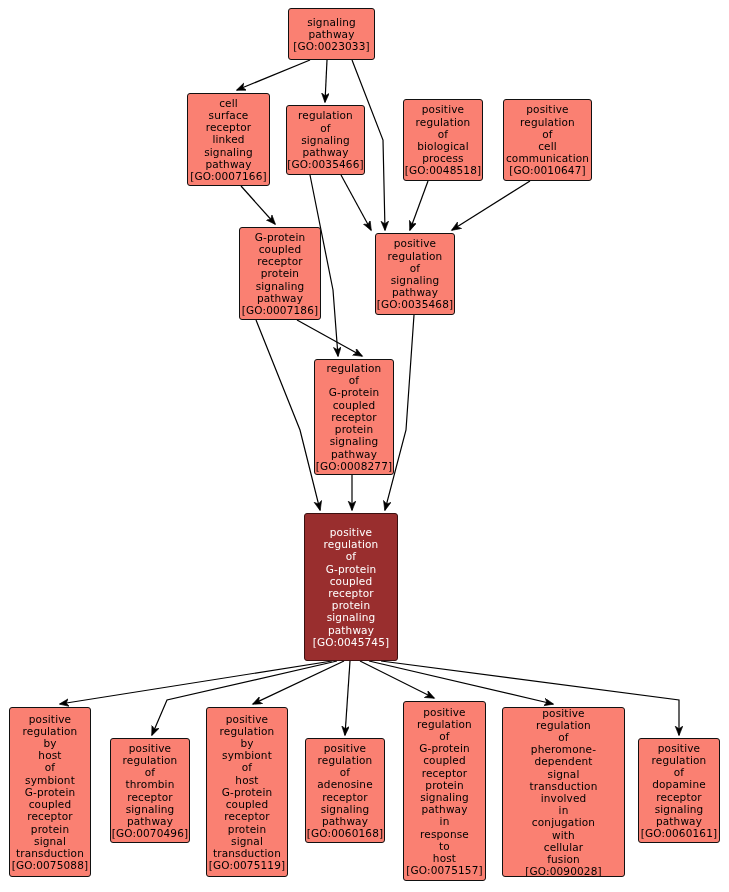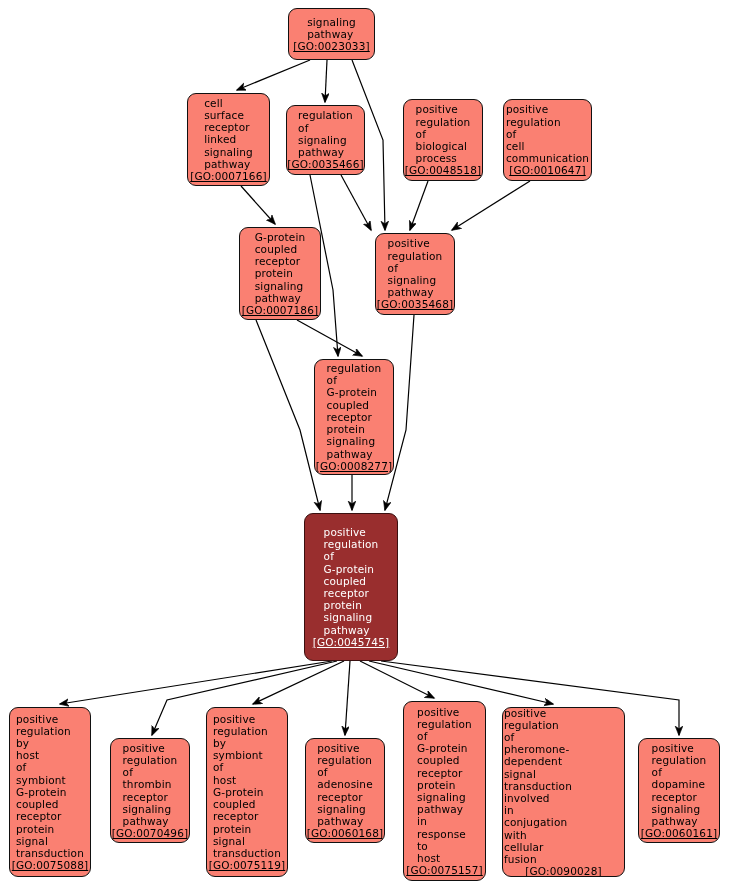--- a/index.html
+++ b/index.html
@@ -24,47 +24,47 @@
     position: absolute;
     left: 0; top: 0;
     width: 729px;
     height: 892px;
     pointer-events: none;
   }
   .go-node {
     position: absolute;
     box-sizing: border-box;
     border: 1.3px solid #111111;
-    border-radius: 9px;
+    border-radius: 3px;
     background: #fa8072;
     color: #000000;
     display: flex;
     flex-direction: column;
     align-items: center;
     justify-content: center;
+    text-align: center;
     font-size: 10.5px;
     line-height: 12.2px;
     letter-spacing: 0.15px;
     padding: 2px 1px;
     overflow: hidden;
     cursor: pointer;
   }
   .go-node.focus {
     background: #992e2e;
     color: #ffffff;
     border-color: #3a1010;
   }
   .go-node .node-label {
     white-space: pre-line;
     display: block;
   }
   .go-node .node-id {
     display: block;
     white-space: nowrap;
-    text-decoration: underline;
   }
 </style>
 </head>
 <body>
 
 <div id="graph">
   <svg id="edge-layer" viewBox="0 0 729 892" width="729" height="892" xmlns="http://www.w3.org/2000/svg">
     <defs>
       <marker id="arrowhead" markerWidth="9" markerHeight="9" refX="7.4" refY="3.2" orient="auto" markerUnits="strokeWidth">
         <path d="M0,0 L8,3.2 L0,6.4 L2.2,3.2 Z" fill="#000000" stroke="#000000" stroke-width="0.5"></path>

